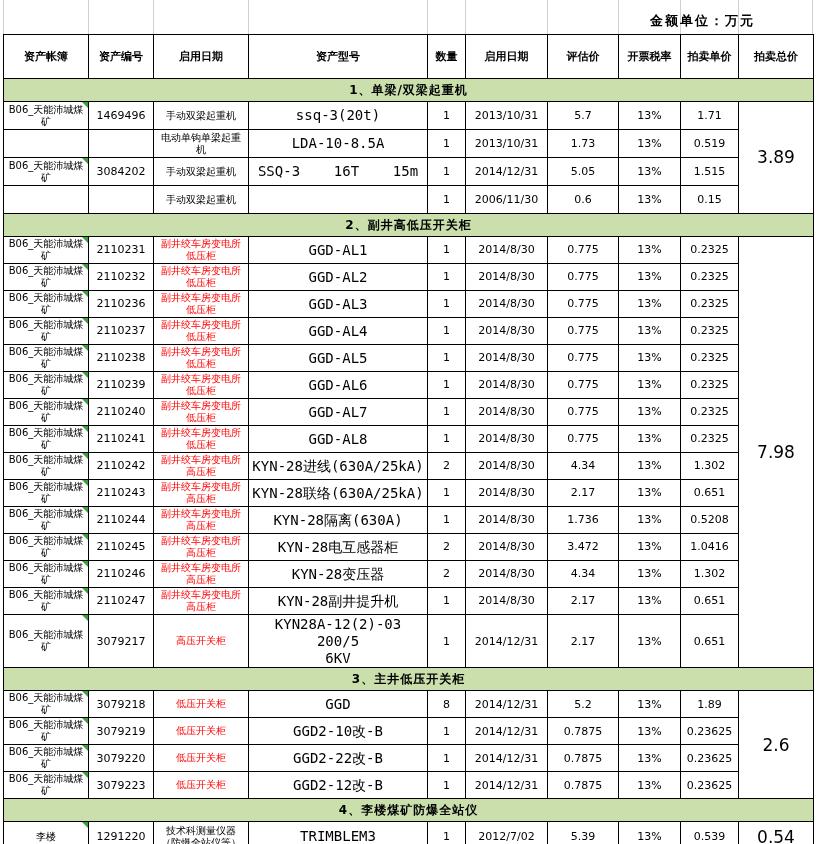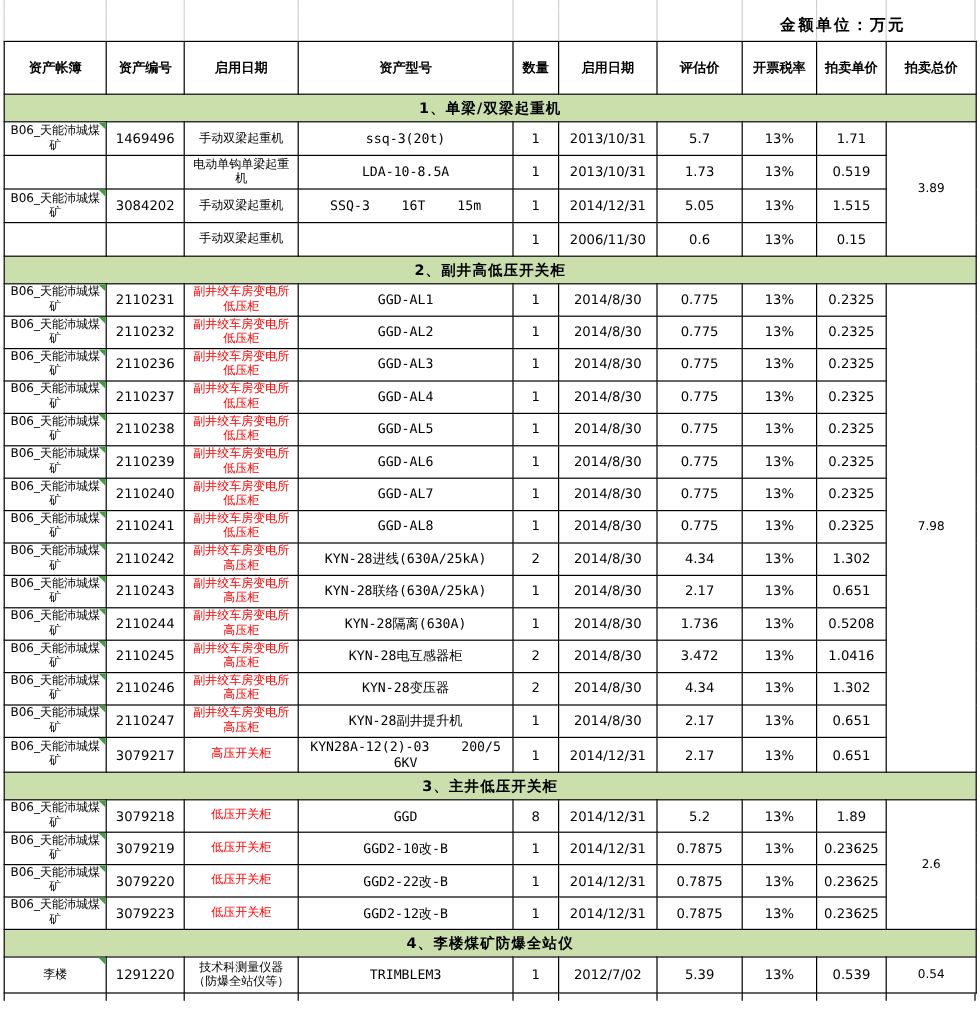--- a/index.html
+++ b/index.html
@@ -45,23 +45,23 @@
   }
   table.main th{font-size:11px;font-weight:bold;height:44px;background:#fff;}
   td.band{
     background:var(--band-green);text-align:left;font-weight:bold;
     font-size:12px;padding-left:7px;height:23px;letter-spacing:1px;
   }
   td.c-ledger{font-size:10px;position:relative;white-space:pre-wrap;}
   td.c-code{font-size:11px;}
   td.c-name{font-size:10px;white-space:pre-wrap;}
   td.c-name.red{color:var(--name-red);}
-  td.c-model{font-size:11px;white-space:pre-wrap;font-family:"DejaVu Sans Mono","DejaVu Sans",sans-serif;}
+  td.c-model{font-size:14px;white-space:pre-wrap;font-family:"DejaVu Sans Mono","DejaVu Sans",sans-serif;}
   td.c-num{font-size:11px;}
-  td.c-total{font-size:10px;}
+  td.c-total{font-size:17px;}
   tr.h28 td{height:28px;} tr.h27 td{height:27px;} tr.h30 td{height:30px;}
   .tri{
     position:absolute;top:0;right:0;width:0;height:0;
     border-top:6px solid var(--marker-green);border-left:6px solid transparent;
   }
   
   .bottom-strip{position:relative;height:6px;margin-left:3px;width:810px;}
   .bottom-strip .vl{position:absolute;top:0;bottom:0;width:1px;background:var(--grid-black);}
 </style>
 </head>

